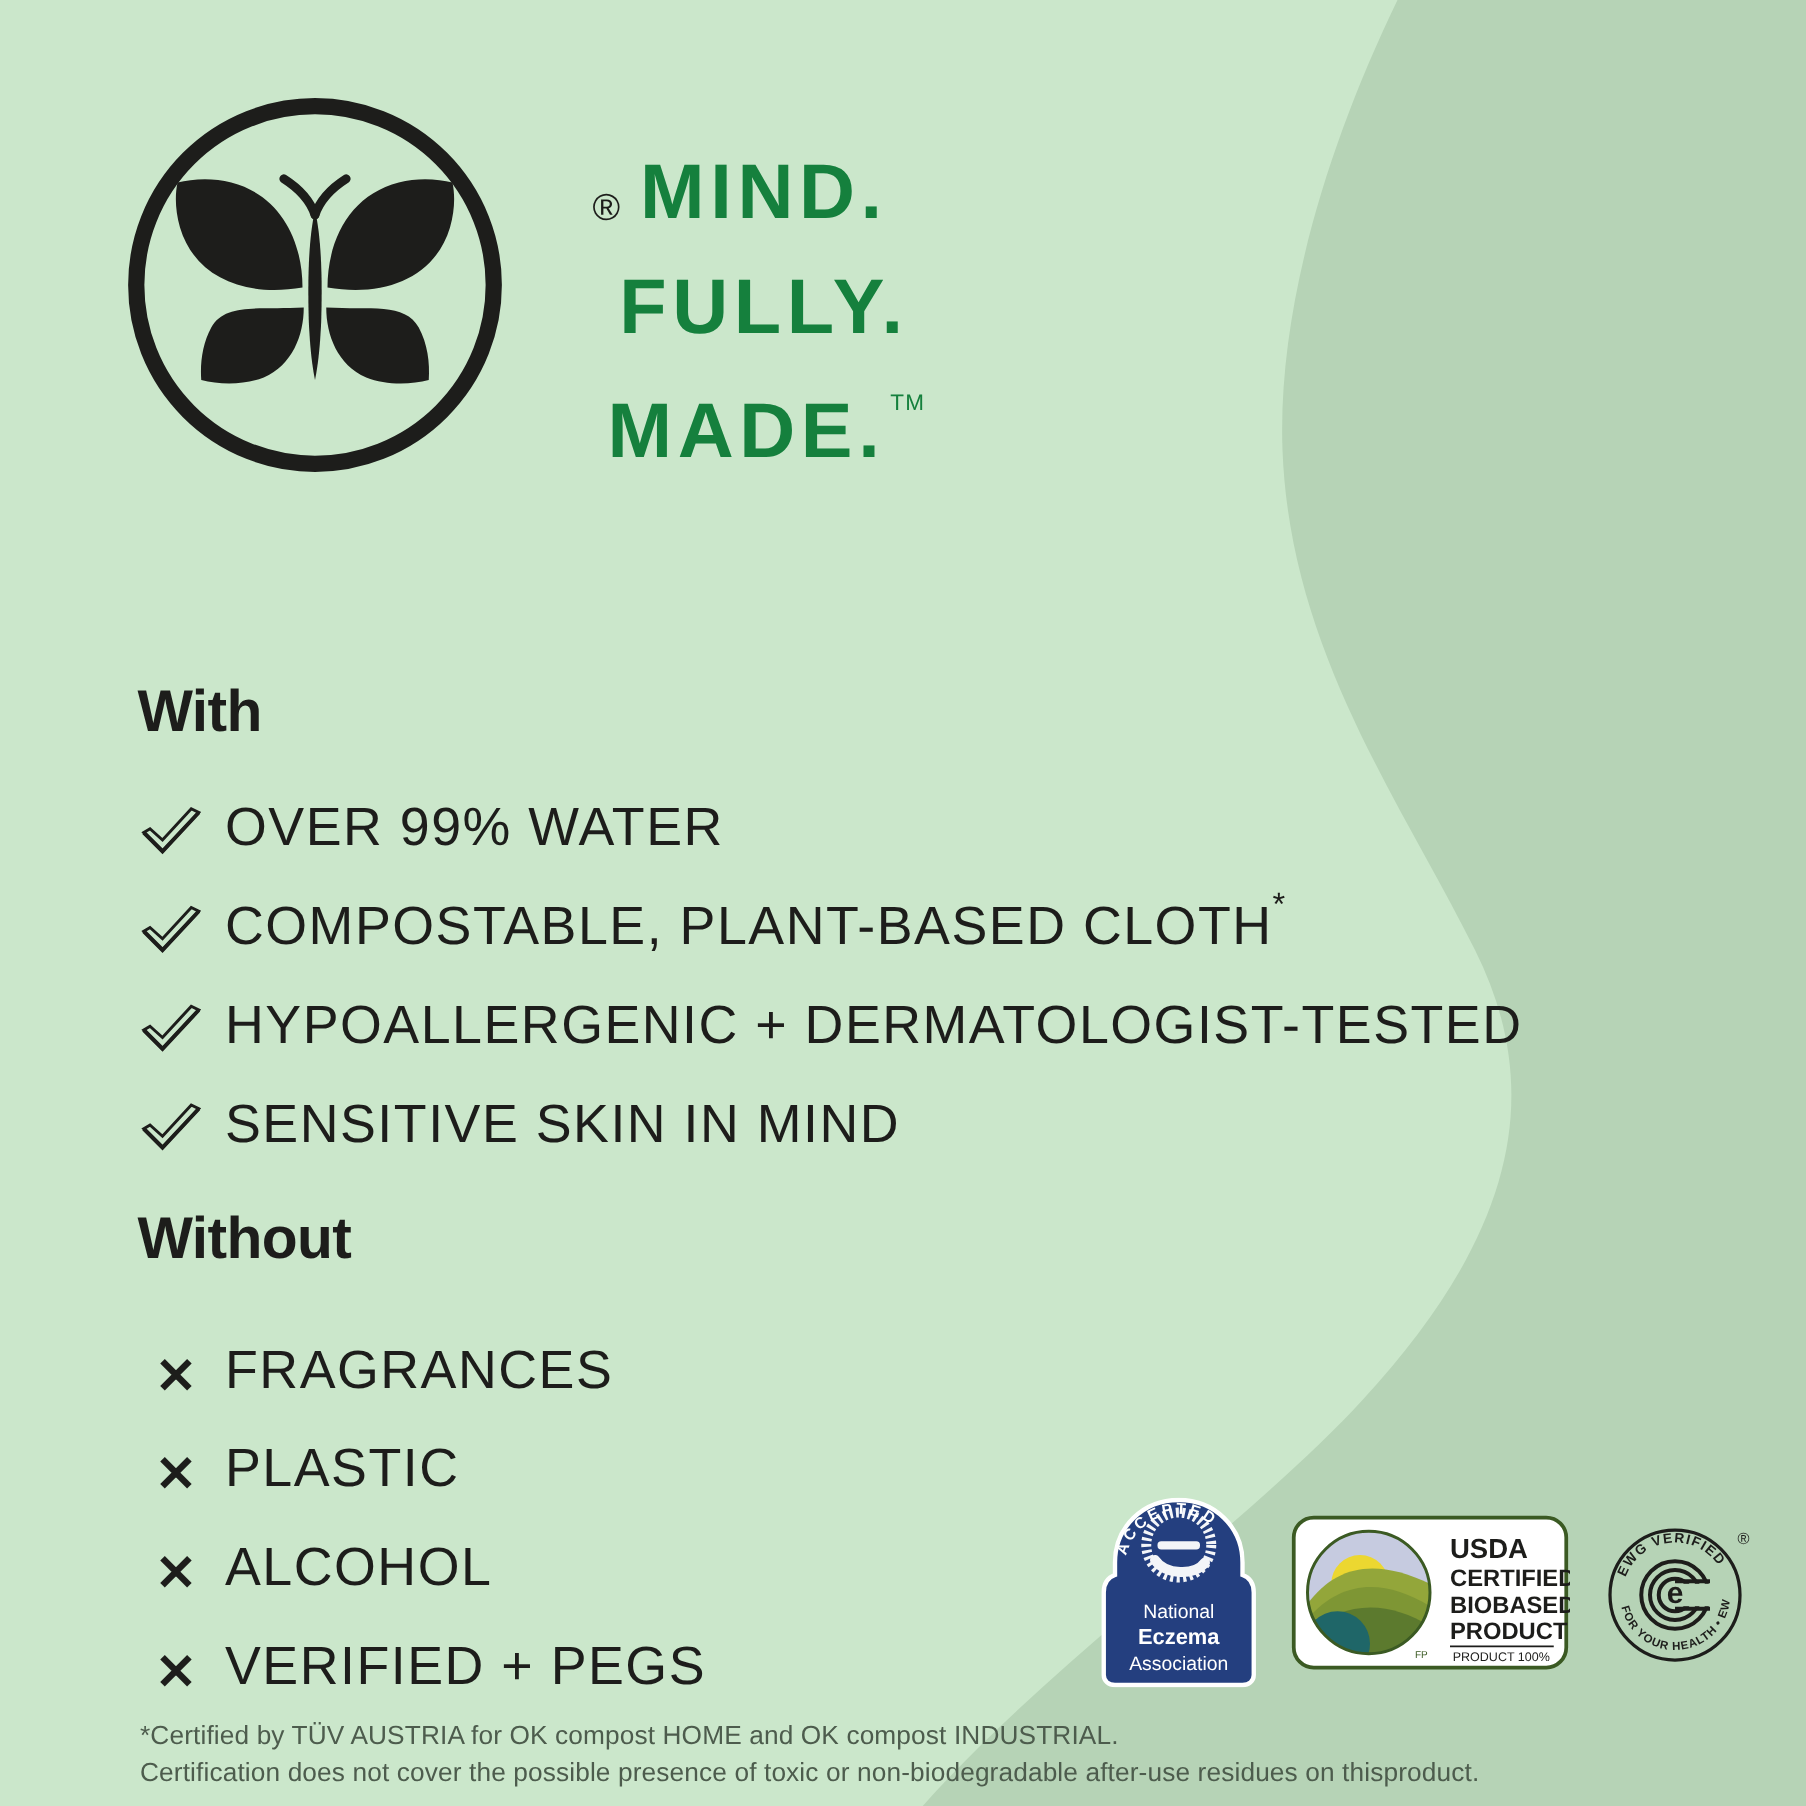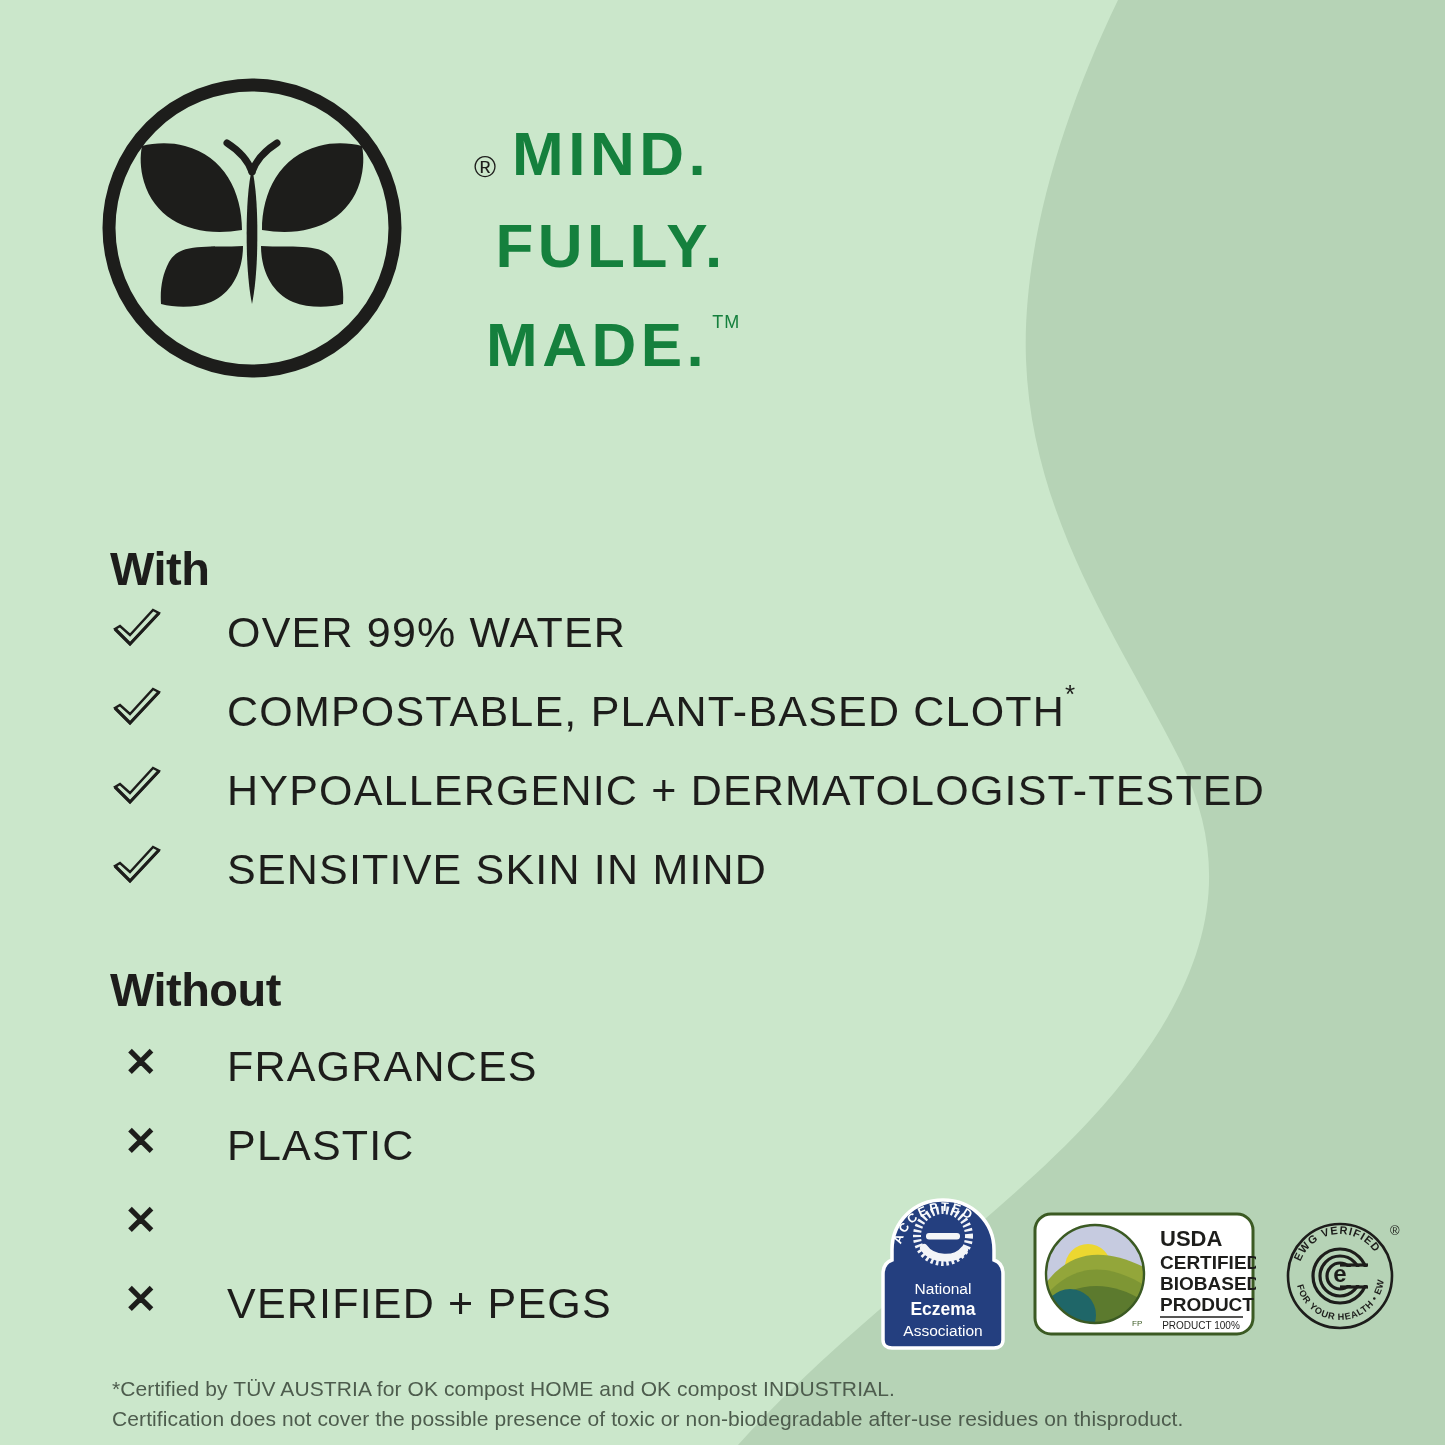--- a/index.html
+++ b/index.html
@@ -57,23 +57,22 @@
     letter-spacing:-0.5px;
   }
   #with-title{left:110px;top:517px;margin-top:24px;}
   #without-title{left:110px;top:962px;}
 
   .bullet-list{position:absolute;left:112px;}
   #with-list{top:608px;}
   #without-list{top:1042px;}
 
   .bullet-row{
-    display:flex;align-items:flex-start;
+    display:flex;align-items:flex-end;
     height:79px;
-    gap:47px;
   }
   .bullet-icon{
     width:68px;flex:0 0 68px;
     display:flex;align-items:center;justify-content:flex-start;
   }
   .bullet-label{
     color:#1d1d1b;
     font-size:43px;
     letter-spacing:1.2px;
     white-space:nowrap;
@@ -213,20 +212,21 @@
       <span class="bullet-icon">
         <span class="xglyph">✕</span>
       </span>
       <span class="bullet-label">PLASTIC</span>
     </div>
 
     <div class="bullet-row">
       <span class="bullet-icon">
         <span class="xglyph">✕</span>
       </span>
+      <span class="bullet-label">ALCOHOL</span>
     </div>
 
     <div class="bullet-row">
       <span class="bullet-icon">
         <span class="xglyph">✕</span>
       </span>
       <span class="bullet-label">VERIFIED + PEGS</span>
     </div>
   </div>
 

